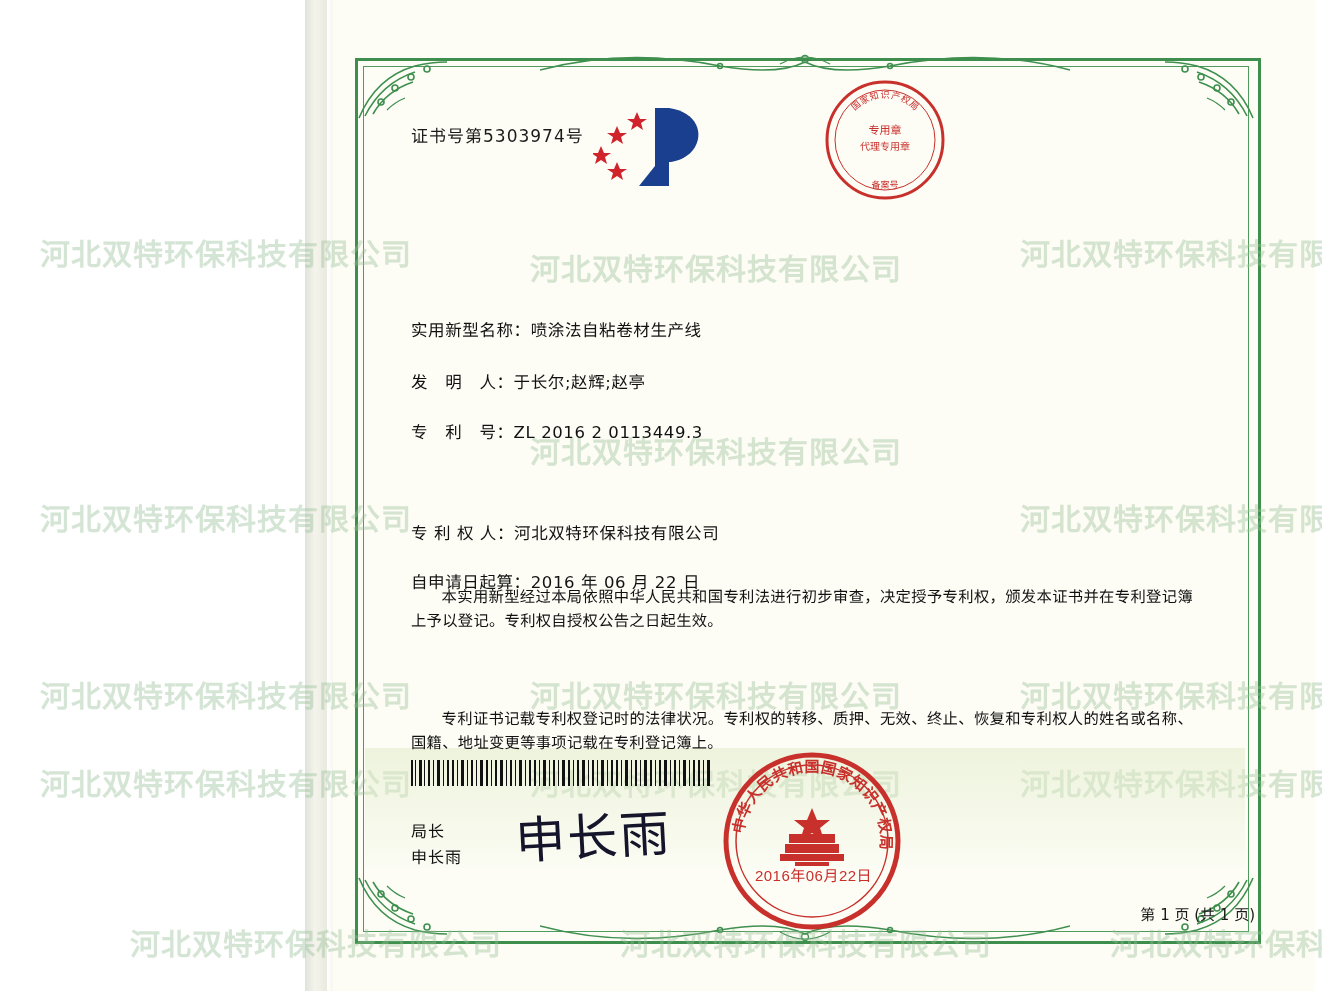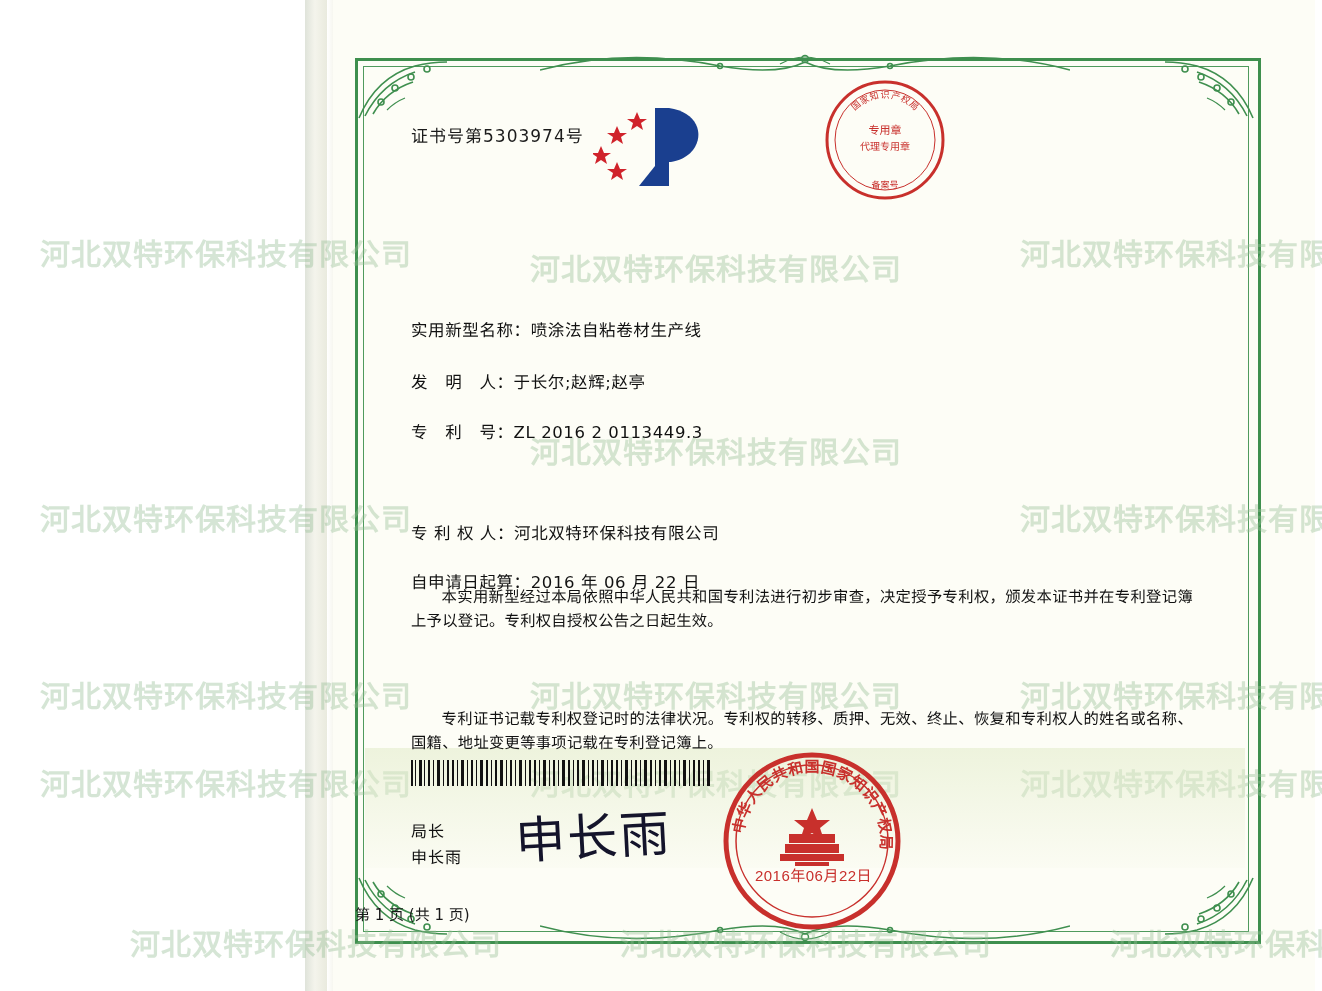--- a/index.html
+++ b/index.html
@@ -246,21 +246,21 @@
     font-size: 15px;
     color: #c8302c;
     letter-spacing: 0.5px;
   }
 
   .page-no {
     position: absolute;
     left: 0;
     top: 845px;
     width: 900px;
-    text-align: left;
+    text-align: right;
     font-family: "DejaVu Sans", sans-serif;
     font-size: 15px;
     color: #1a1a1a;
   }
 
   
   .tint {
     position: absolute;
     left: 10px;
     top: 690px;

